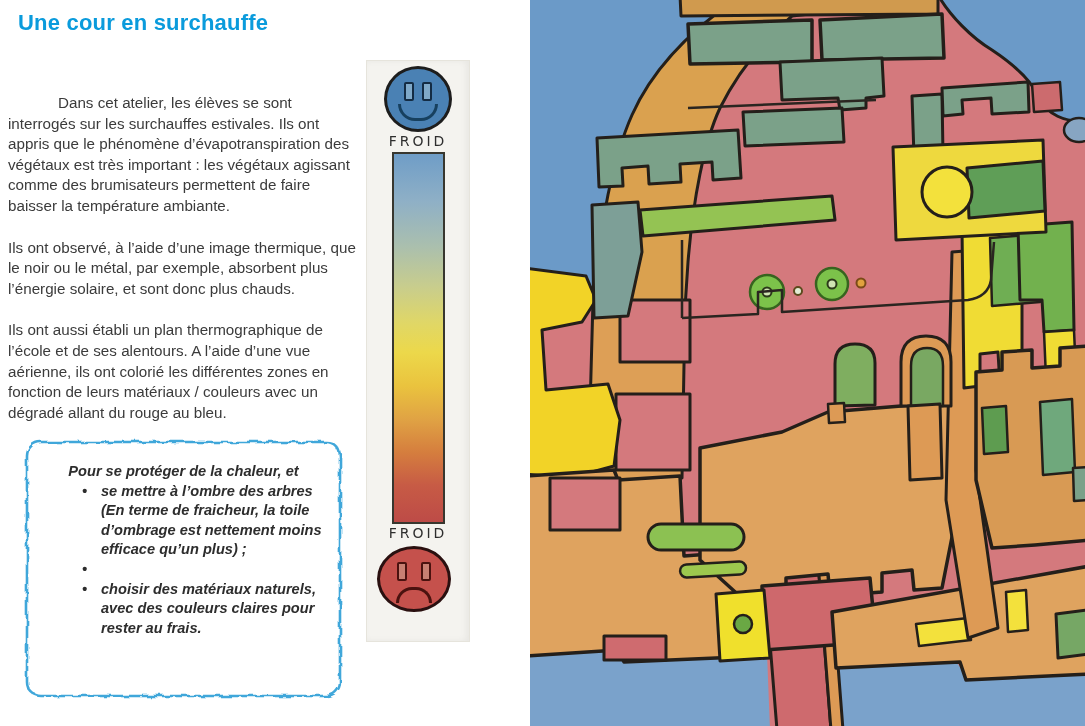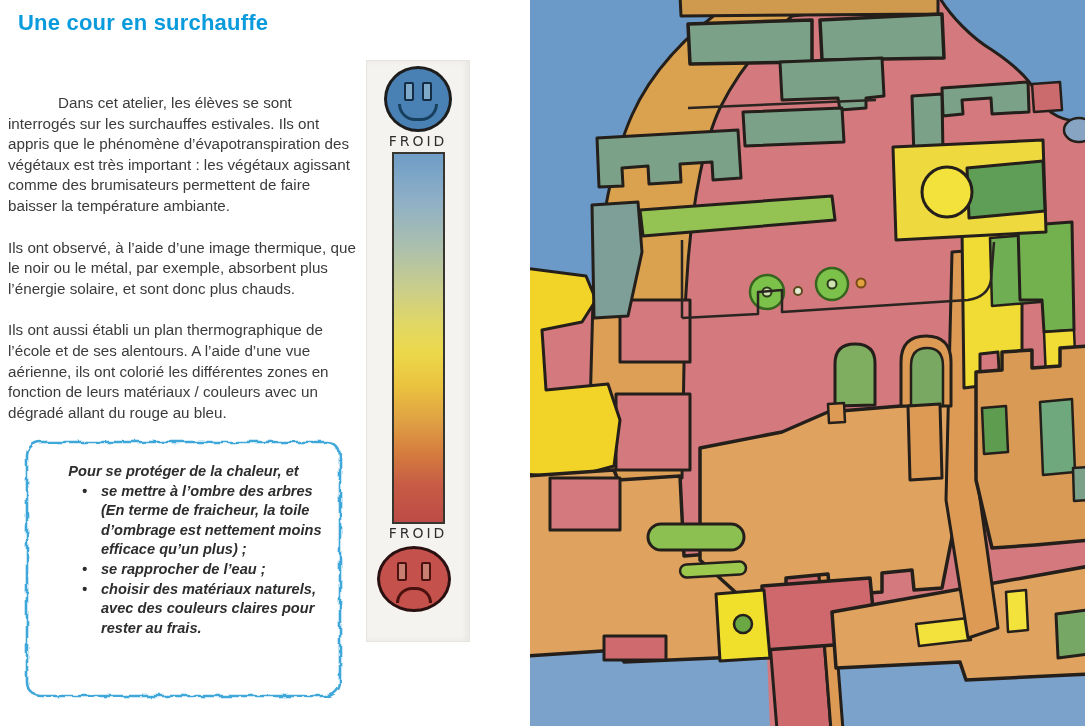--- a/index.html
+++ b/index.html
@@ -92,21 +92,20 @@
     <p class="callout-intro">
       <span style="display:block">Pour se protéger de la chaleur, et</span>
     </p>
     <ul class="callout-list">
       <li>
         <span class="marker">•</span>
         <span>se mettre à l’ombre des arbres (En terme de fraicheur, la toile d’ombrage est nettement moins efficace qu’un plus) ;</span>
       </li>
       <li>
         <span class="marker">•</span>
-        <span>se rapprocher de l’eau ;</span>
       </li>
       <li>
         <span class="marker">•</span>
         <span>choisir des matériaux naturels, avec des couleurs claires pour rester au frais.</span>
       </li>
     </ul>
   </div>
 </div>
 
 <div class="thermo">

